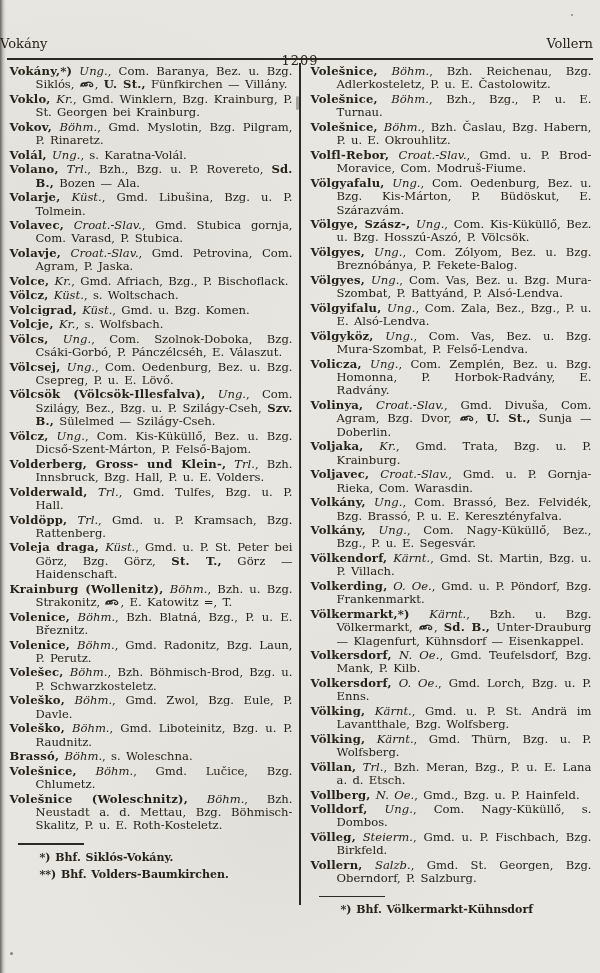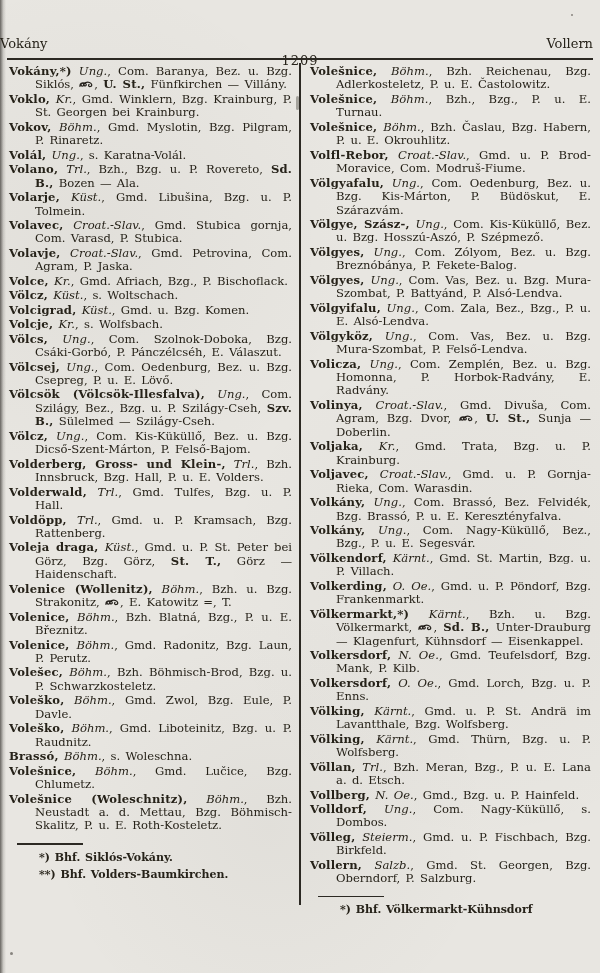--- a/index.html
+++ b/index.html
@@ -22,21 +22,21 @@
   .speck.s3{left:571px;top:14px;width:2px;height:2px;}
 
   .header{position:absolute;top:36px;left:0;width:600px;height:18px;font-size:13px;}
   .h-left{position:absolute;left:0;top:0;width:264px;text-align:left;}
   .h-num{position:absolute;left:0;top:17px;width:600px;text-align:center;letter-spacing:1px;}
   .h-right{position:absolute;left:329px;top:0;width:264px;text-align:right;}
 
   .top-rule{position:absolute;top:58px;left:7px;width:586px;height:2px;background:#2c2923;}
   .col-divider{position:absolute;left:299px;top:63px;width:2px;height:842px;background:#2c2923;}
 
-  .columns{position:absolute;top:65px;left:7px;width:587px;display:flex;}
+  .columns{position:absolute;top:65px;left:7px;width:587px;display:flex;justify-content:center;}
   .col{box-sizing:border-box;width:293px;}
   .col.left{padding:0 8px 0 2px;}
   .col.right{padding:0 2px 0 10px;}
 
   .entry{
     margin:0 0 1px 0;
     padding-left:26px;text-indent:-26px;
     text-align:justify;
     font-size:11.6px;line-height:13.45px;
     word-spacing:1.6px;
@@ -82,42 +82,42 @@
       <p class="entry"><span class="b">Volcigrad,</span><span class="i"> Küst.</span><span class="p">, Gmd. u. Bzg. Komen.</span></p>
       <p class="entry"><span class="b">Volcje,</span><span class="i"> Kr.</span><span class="p">, s. Wolfsbach.</span></p>
       <p class="entry"><span class="b">Völcs,</span><span class="i"> Ung.</span><span class="p">, Com. Szolnok-Doboka, Bzg. Csáki-Gorbó, P. Pánczélcséh, E. Válaszut.</span></p>
       <p class="entry"><span class="b">Völcsej,</span><span class="i"> Ung.</span><span class="p">, Com. Oedenburg, Bez. u. Bzg. Csepreg, P. u. E. Lövő.</span></p>
       <p class="entry"><span class="b">Völcsök (Völcsök-Illesfalva),</span><span class="i"> Ung.</span><span class="p">, Com. Szilágy, Bez., Bzg. u. P. Szilágy-Cseh, </span><span class="b">Szv. B.,</span><span class="p"> Sülelmed — Szilágy-Cseh.</span></p>
       <p class="entry"><span class="b">Völcz,</span><span class="i"> Ung.</span><span class="p">, Com. Kis-Küküllő, Bez. u. Bzg. Dicső-Szent-Márton, P. Felső-Bajom.</span></p>
       <p class="entry"><span class="b">Volderberg, Gross- und Klein-,</span><span class="i"> Trl.</span><span class="p">, Bzh. Innsbruck, Bzg. Hall, P. u. E. Volders.</span></p>
       <p class="entry"><span class="b">Volderwald,</span><span class="i"> Trl.</span><span class="p">, Gmd. Tulfes, Bzg. u. P. Hall.</span></p>
       <p class="entry"><span class="b">Voldöpp,</span><span class="i"> Trl.</span><span class="p">, Gmd. u. P. Kramsach, Bzg. Rattenberg.</span></p>
       <p class="entry"><span class="b">Voleja draga,</span><span class="i"> Küst.</span><span class="p">, Gmd. u. P. St. Peter bei Görz, Bzg. Görz, </span><span class="b">St. T.,</span><span class="p"> Görz — Haidenschaft.</span></p>
-      <p class="entry"><span class="b">Volenice (Wollenitz),</span><span class="i"> Böhm.</span><span class="p">, Bzh. u. Bzg. Strakonitz, </span><span class="ph"><svg width="15" height="9" viewBox="0 0 30 18">
+      <p class="entry"><span class="b">Krainburg (Wollenitz),</span><span class="i"> Böhm.</span><span class="p">, Bzh. u. Bzg. Strakonitz, </span><span class="ph"><svg width="15" height="9" viewBox="0 0 30 18">
             <path d="M2 13 C1 7 7 4 9 8 C11 12 5 14 4 10 C3 6 11 4 14 8 C16 11 11 14 10 10 C9 6 16 3 21 5 C26 7 27 12 23 13 C20 14 18 11 20 9" fill="none" stroke="#24201b" stroke-width="2.4" stroke-linecap="round"></path>
           </svg></span><span class="p">, E. Katowitz =, T.</span></p>
       <p class="entry"><span class="b">Volenice,</span><span class="i"> Böhm.</span><span class="p">, Bzh. Blatná, Bzg., P. u. E. Březnitz.</span></p>
       <p class="entry"><span class="b">Volenice,</span><span class="i"> Böhm.</span><span class="p">, Gmd. Radonitz, Bzg. Laun, P. Perutz.</span></p>
       <p class="entry"><span class="b">Volešec,</span><span class="i"> Böhm.</span><span class="p">, Bzh. Böhmisch-Brod, Bzg. u. P. Schwarzkosteletz.</span></p>
       <p class="entry"><span class="b">Voleško,</span><span class="i"> Böhm.</span><span class="p">, Gmd. Zwol, Bzg. Eule, P. Davle.</span></p>
       <p class="entry"><span class="b">Voleško,</span><span class="i"> Böhm.</span><span class="p">, Gmd. Liboteinitz, Bzg. u. P. Raudnitz.</span></p>
       <p class="entry"><span class="b">Brassó,</span><span class="i"> Böhm.</span><span class="p">, s. Woleschna.</span></p>
       <p class="entry"><span class="b">Volešnice,</span><span class="i"> Böhm.</span><span class="p">, Gmd. Lučice, Bzg. Chlumetz.</span></p>
       <p class="entry"><span class="b">Volešnice (Woleschnitz),</span><span class="i"> Böhm.</span><span class="p">, Bzh. Neustadt a. d. Mettau, Bzg. Böhmisch-Skalitz, P. u. E. Roth-Kosteletz.</span></p>
       <div class="fn-rule"></div>
       <p class="fn">*) Bhf. Siklós-Vokány.</p>
       <p class="fn">**) Bhf. Volders-Baumkirchen.</p>
     </div>
   <div class="col right" id="col-right">
       <p class="entry"><span class="b">Volešnice,</span><span class="i"> Böhm.</span><span class="p">, Bzh. Reichenau, Bzg. Adlerkosteletz, P. u. E. Častolowitz.</span></p>
       <p class="entry"><span class="b">Volešnice,</span><span class="i"> Böhm.</span><span class="p">, Bzh., Bzg., P. u. E. Turnau.</span></p>
       <p class="entry"><span class="b">Volešnice,</span><span class="i"> Böhm.</span><span class="p">, Bzh. Časlau, Bzg. Habern, P. u. E. Okrouhlitz.</span></p>
       <p class="entry"><span class="b">Volfl-Rebor,</span><span class="i"> Croat.-Slav.</span><span class="p">, Gmd. u. P. Brod-Moravice, Com. Modruš-Fiume.</span></p>
       <p class="entry"><span class="b">Völgyafalu,</span><span class="i"> Ung.</span><span class="p">, Com. Oedenburg, Bez. u. Bzg. Kis-Márton, P. Büdöskut, E. Szárazvám.</span></p>
-      <p class="entry"><span class="b">Völgye, Szász-,</span><span class="i"> Ung.</span><span class="p">, Com. Kis-Küküllő, Bez. u. Bzg. Hosszú-Aszó, P. Szépmező.</span></p>
+      <p class="entry"><span class="b">Völgye, Szász-,</span><span class="i"> Ung.</span><span class="p">, Com. Kis-Küküllő, Bez. u. Bzg. Hosszú-Aszó, P. Völcsök.</span></p>
       <p class="entry"><span class="b">Völgyes,</span><span class="i"> Ung.</span><span class="p">, Com. Zólyom, Bez. u. Bzg. Breznóbánya, P. Fekete-Balog.</span></p>
       <p class="entry"><span class="b">Völgyes,</span><span class="i"> Ung.</span><span class="p">, Com. Vas, Bez. u. Bzg. Mura-Szombat, P. Battyánd, P. Alsó-Lendva.</span></p>
       <p class="entry"><span class="b">Völgyifalu,</span><span class="i"> Ung.</span><span class="p">, Com. Zala, Bez., Bzg., P. u. E. Alsó-Lendva.</span></p>
       <p class="entry"><span class="b">Völgyköz,</span><span class="i"> Ung.</span><span class="p">, Com. Vas, Bez. u. Bzg. Mura-Szombat, P. Felső-Lendva.</span></p>
       <p class="entry"><span class="b">Volicza,</span><span class="i"> Ung.</span><span class="p">, Com. Zemplén, Bez. u. Bzg. Homonna, P. Horbok-Radvány, E. Radvány.</span></p>
       <p class="entry"><span class="b">Volinya,</span><span class="i"> Croat.-Slav.</span><span class="p">, Gmd. Divuša, Com. Agram, Bzg. Dvor, </span><span class="ph"><svg width="15" height="9" viewBox="0 0 30 18">
             <path d="M2 13 C1 7 7 4 9 8 C11 12 5 14 4 10 C3 6 11 4 14 8 C16 11 11 14 10 10 C9 6 16 3 21 5 C26 7 27 12 23 13 C20 14 18 11 20 9" fill="none" stroke="#24201b" stroke-width="2.4" stroke-linecap="round"></path>
           </svg></span><span class="p">, </span><span class="b">U. St.,</span><span class="p"> Sunja — Doberlin.</span></p>
       <p class="entry"><span class="b">Voljaka,</span><span class="i"> Kr.</span><span class="p">, Gmd. Trata, Bzg. u. P. Krainburg.</span></p>
       <p class="entry"><span class="b">Voljavec,</span><span class="i"> Croat.-Slav.</span><span class="p">, Gmd. u. P. Gornja-Rieka, Com. Warasdin.</span></p>

